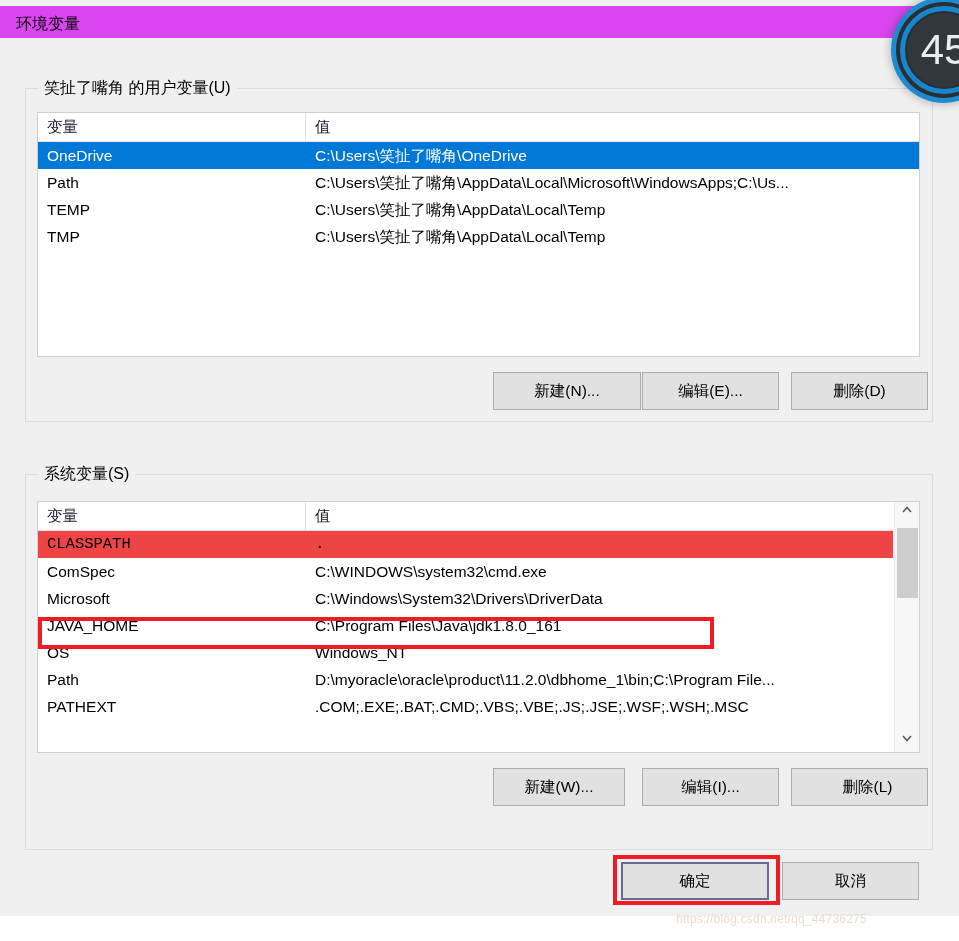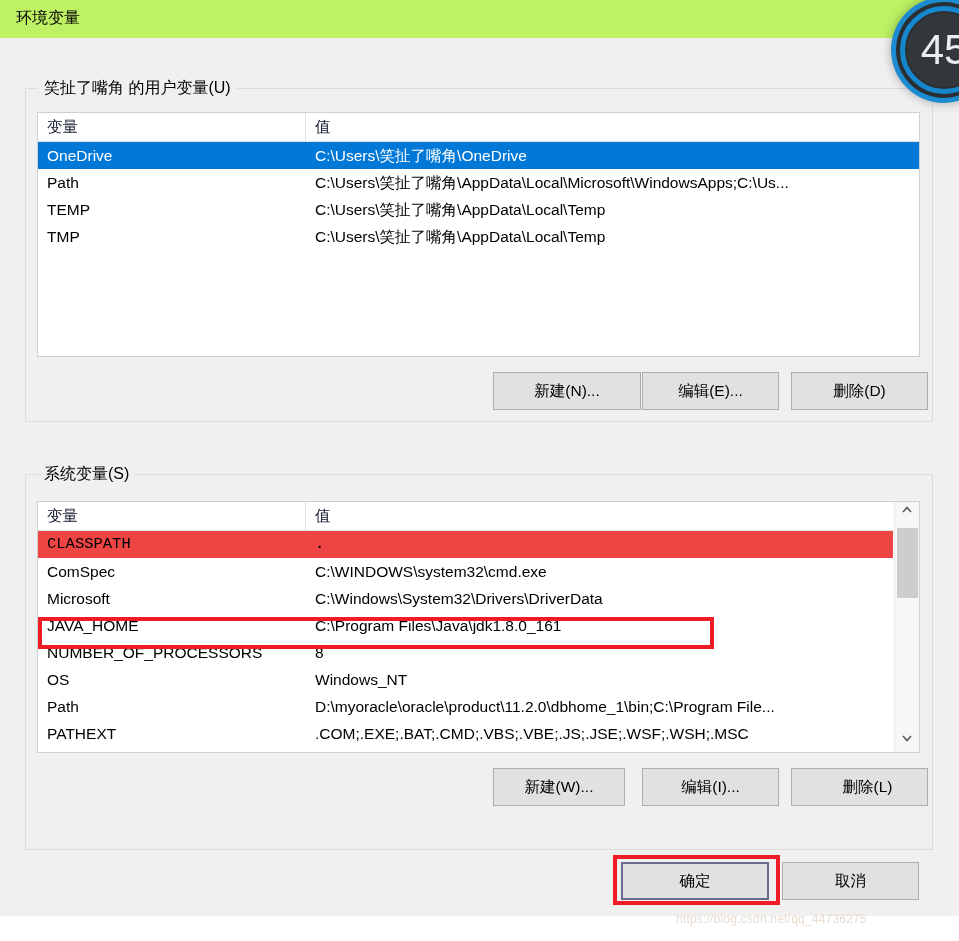--- a/index.html
+++ b/index.html
@@ -19,24 +19,24 @@
   #window {
     position: absolute;
     left: 0; top: 0;
     width: 959px;
     height: 941px;
     background: #f0f0f0;
     box-sizing: border-box;
   }
   #titlebar {
     position: absolute;
-    left: 0; top: 0;
+    left: 0; top: 6px;
     width: 955px;
     height: 38px;
-    background: #bef264;
+    background: #d946ef;
     box-sizing: border-box;
   }
   #title-text {
     position: absolute;
     left: 16px;
     top: 7px;
     font-size: 16px;
     color: #000000;
     line-height: 22px;
     white-space: nowrap;
@@ -323,24 +323,20 @@
               <div class="cell k">ComSpec</div>
               <div class="cell v">C:\WINDOWS\system32\cmd.exe</div>
             </div>
             <div class="lv-row">
               <div class="cell k">Microsoft</div>
               <div class="cell v">C:\Windows\System32\Drivers\DriverData</div>
             </div>
             <div class="lv-row">
               <div class="cell k">JAVA_HOME</div>
               <div class="cell v">C:\Program Files\Java\jdk1.8.0_161</div>
-            </div>
-            <div class="lv-row">
-              <div class="cell k">NUMBER_OF_PROCESSORS</div>
-              <div class="cell v">8</div>
             </div>
             <div class="lv-row">
               <div class="cell k">OS</div>
               <div class="cell v">Windows_NT</div>
             </div>
             <div class="lv-row">
               <div class="cell k">Path</div>
               <div class="cell v">D:\myoracle\oracle\product\11.2.0\dbhome_1\bin;C:\Program File...</div>
             </div>
             <div class="lv-row">

